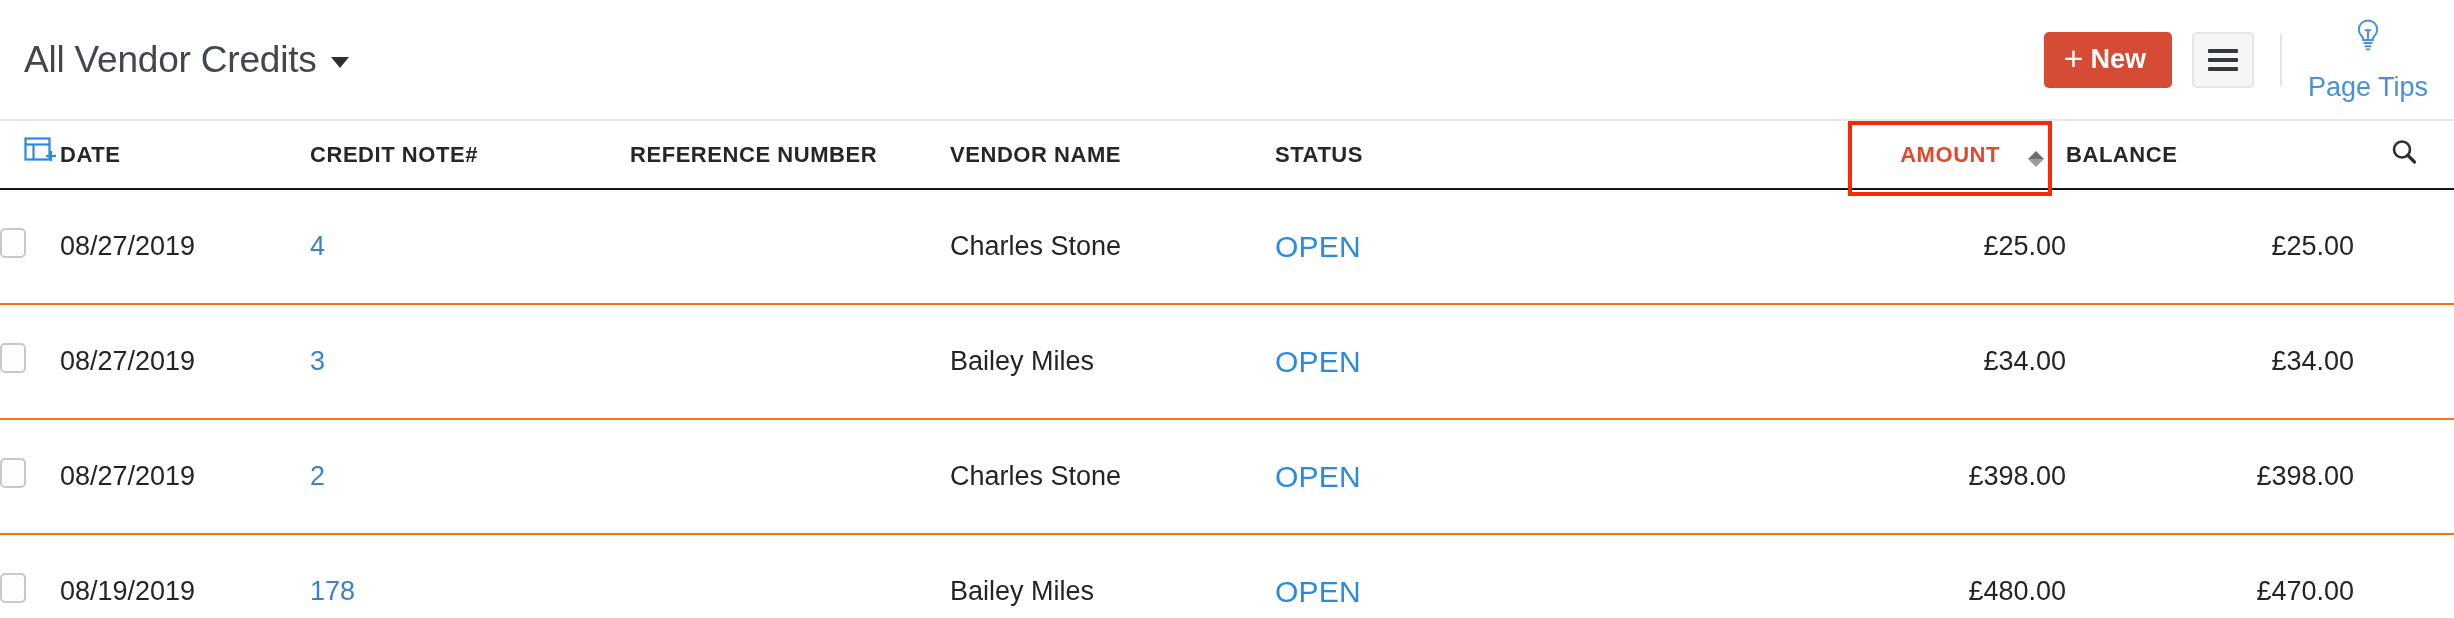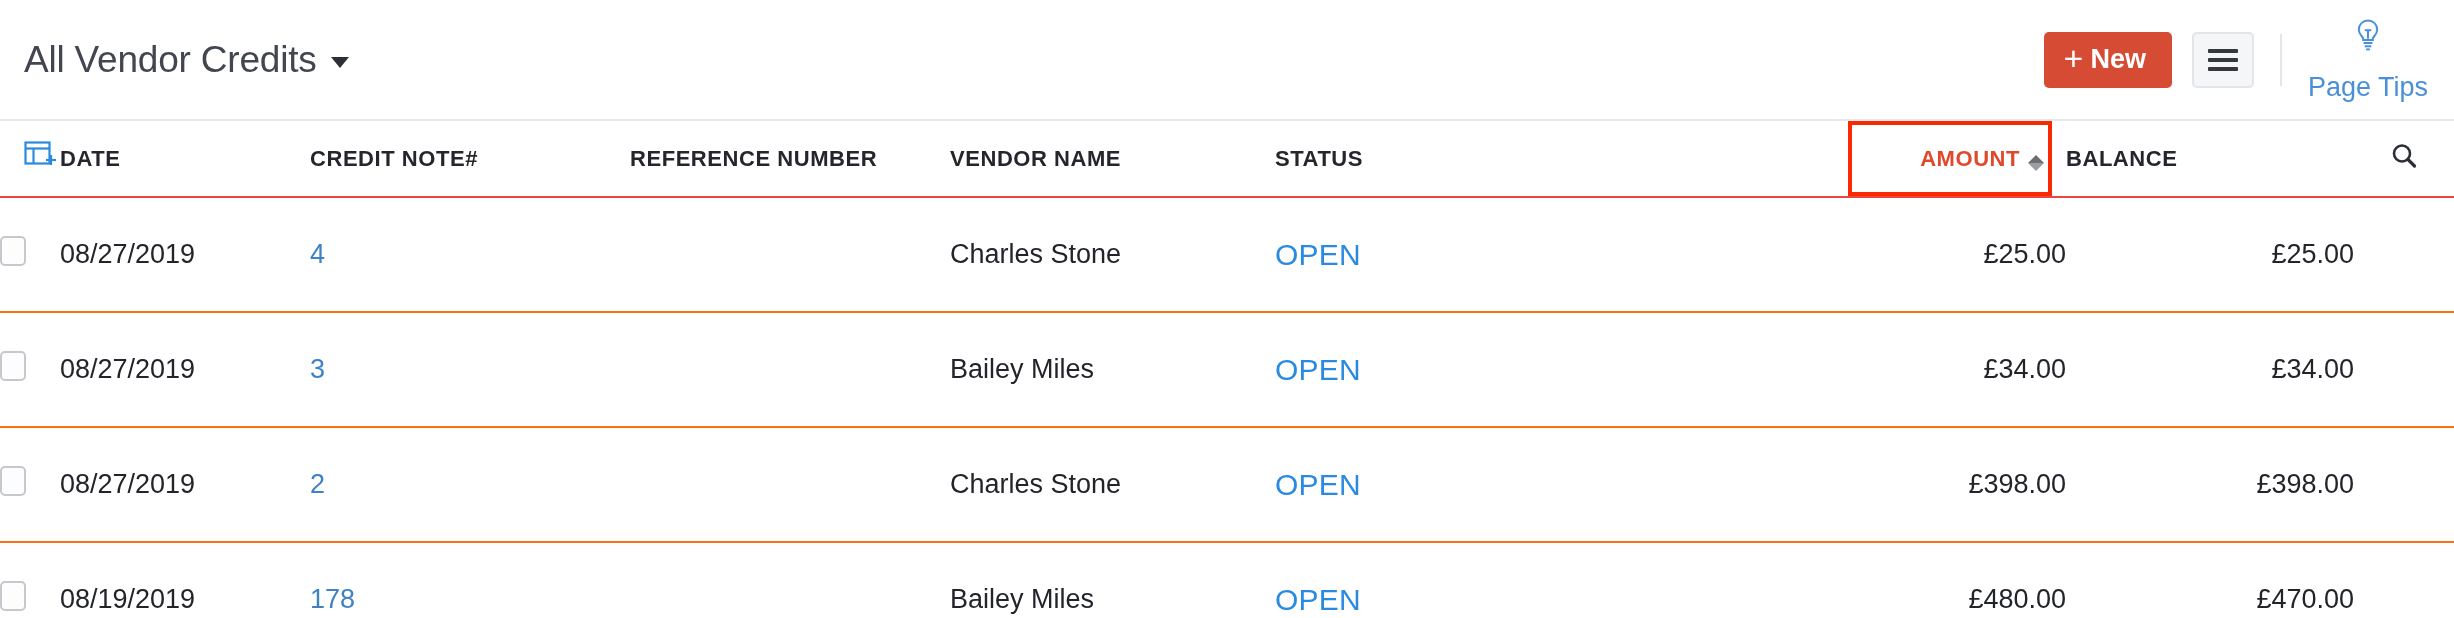--- a/index.html
+++ b/index.html
@@ -127,28 +127,28 @@
   .bulb-icon { display: block; }
 
   
   .table {
     width: 100%;
     border-collapse: collapse;
     table-layout: fixed;
   }
 
   .table thead th {
-    height: 76px;
+    height: 68px;
     font-size: 22px;
     font-weight: 700;
     color: #24262b;
     letter-spacing: 0.55px;
     text-align: left;
     padding: 0;
-    border-bottom: 2px solid #ef4444;
+    border-bottom: 2px solid #0f172a;
     vertical-align: middle;
     background: #ffffff;
   }
 
   .th-check    { width: 60px; padding-left: 24px !important; }
   .th-date     { width: 250px; }
   .th-note     { width: 320px; }
   .th-ref      { width: 320px; }
   .th-vendor   { width: 325px; }
   .th-status   { width: 485px; margin-top: 44px; }
@@ -159,21 +159,21 @@
   .col-icon-btn {
     width: 34px; height: 30px;
     display: inline-block;
     cursor: pointer;
     position: relative;
   }
 
   .th-amount-inner {
     display: inline-flex;
     align-items: center;
-    gap: 8px;
+    gap: 28px;
     color: #e0492b;
     cursor: pointer;
     position: relative;
     padding-right: 22px;
   }
   .sort-diamond {
     width: 0; height: 0;
     border-left: 8px solid transparent;
     border-right: 8px solid transparent;
     border-bottom: 8px solid #6b6e73;

